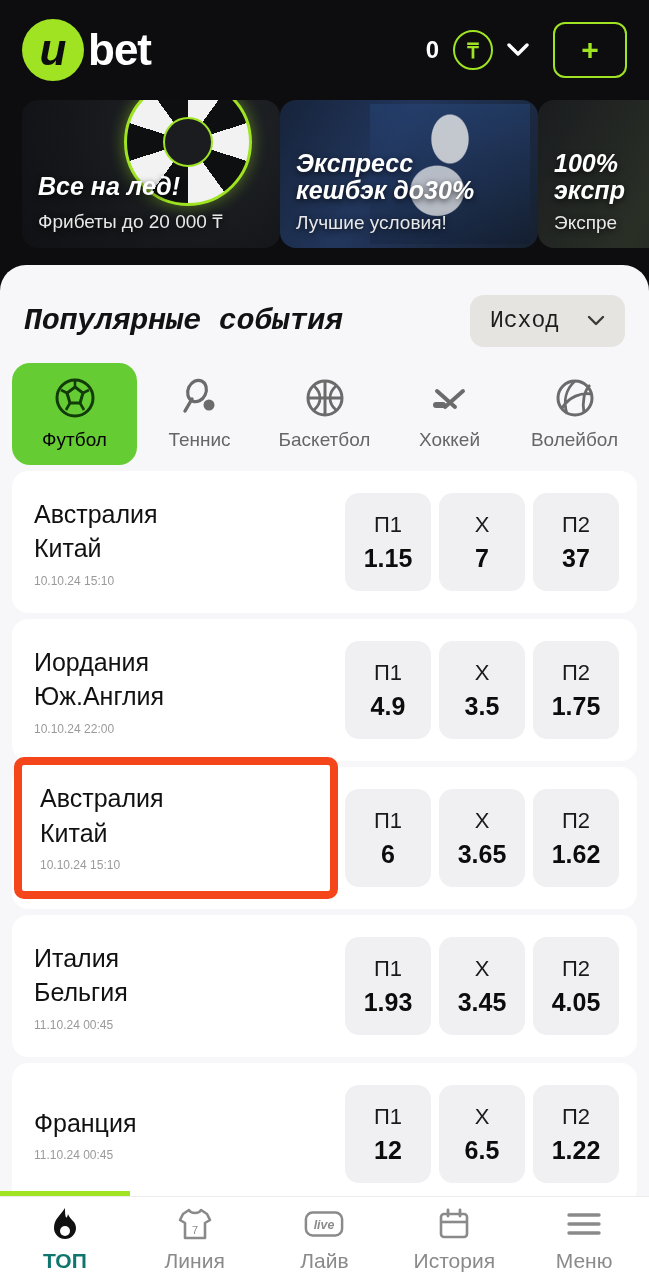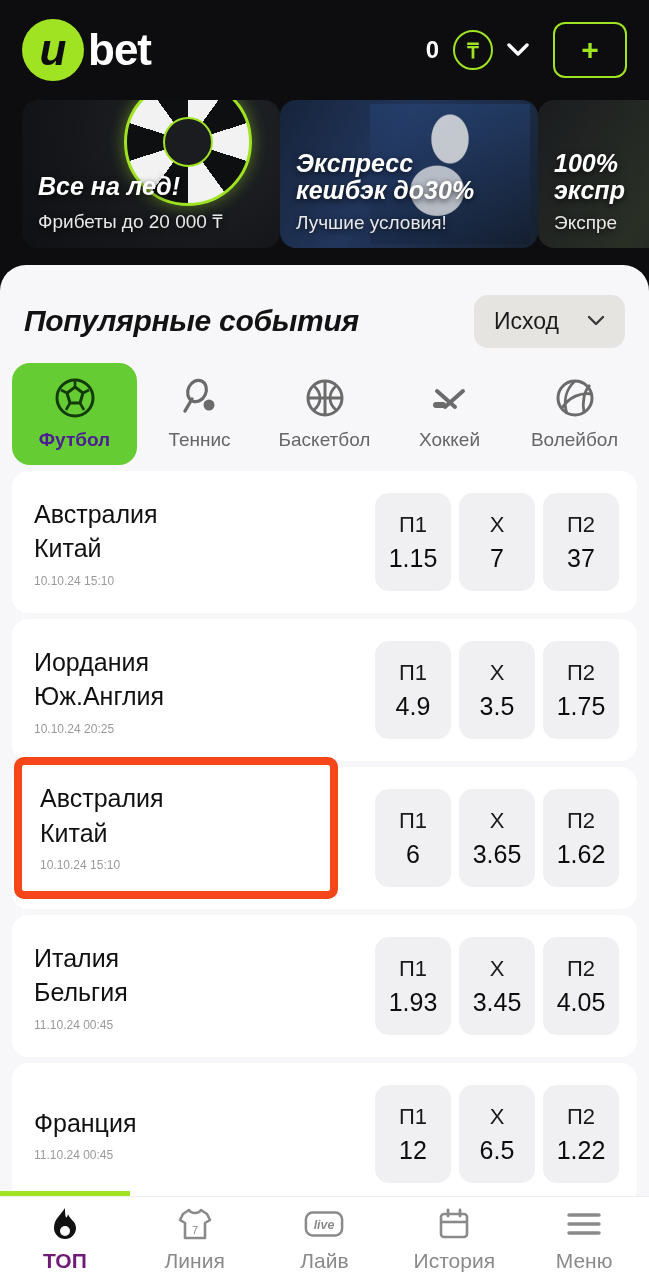--- a/index.html
+++ b/index.html
@@ -84,58 +84,58 @@
     color: #e8e8e8; font-size: 19px; margin-top: 9px;
     text-shadow: 0 2px 6px rgba(0,0,0,.75); white-space: nowrap;
   }
 
   
   .panel {
     position: absolute; left: 0; top: 265px; width: 649px; height: 1015px;
     background: #f7f7f9; border-radius: 26px 26px 0 0; overflow: hidden;
   }
   .panel-head {
-    display: flex; align-items: center; padding: 26px 24px 0 24px; height: 86px;
+    display: flex; align-items: center; padding: 26px 24px 0 24px; height: 86px; font-family: Liberation Mono, monospace;
   }
   .panel-title {
     font-size: 30px; font-weight: bold; font-style: italic; color: #121212; letter-spacing: -.3px;
   }
   .outcome-select {
     margin-left: auto; background: #e6e4e1; border-radius: 14px;
     padding: 13px 20px; display: flex; align-items: center; gap: 28px;
     font-size: 23px; color: #1c1c1c;
   }
   .chev-dark { font-size: 17px; color: #444; }
 
   
   .sports { display: flex; align-items: flex-start; padding: 12px 12px 0 12px; height: 120px; }
   .sport { flex: 1; display: flex; flex-direction: column; align-items: center; justify-content: center;
            padding: 12px 0 14px 0; border-radius: 18px; }
   .sport.active { background: #66cc33; }
   .sport-icon { width: 46px; height: 46px; display: flex; align-items: center; justify-content: center; }
   .sport-label { font-size: 19px; color: #666; margin-top: 8px; }
-  .sport.active .sport-label { color: #4c1d95; font-weight: bold; }
+  .sport.active .sport-label { color: #000000; font-weight: normal; }
 
   
   .matches { padding: 0 12px; }
   .match-card {
     background: #ffffff; border-radius: 16px; margin-bottom: 6px;
     display: flex; align-items: center; height: 142px; padding: 0 18px 0 22px;
     position: relative;
   }
   .match-info { flex: 1; display: flex; flex-direction: column; justify-content: center; }
   .team { font-size: 25px; color: #111; line-height: 1.38; }
   .match-time { font-size: 12px; color: #9a9a9a; margin-top: 8px; }
   .odds { display: flex; gap: 8px; }
   .odd {
-    width: 76px; height: 98px; background: #f0f0f2; border-radius: 14px;
+    width: 86px; height: 98px; background: #f0f0f2; border-radius: 14px;
     display: flex; flex-direction: column; align-items: center; justify-content: center; gap: 6px;
   }
   .odd-label { font-size: 22px; color: #1a1a1a; }
-  .odd-value { font-size: 25px; font-weight: normal; color: #0c0c0c; }
+  .odd-value { font-size: 25px; font-weight: bold; color: #0c0c0c; }
 
   .highlight-box {
     position: absolute; left: 14px; top: 492px; width: 324px; height: 142px;
     border: 8px solid #f5451b; border-radius: 10px; z-index: 20; background: transparent;
     pointer-events: none;
   }
   .highlight-inner {
     position:absolute; left:20px; top:498px; width:312px; height:130px;
     background:#fff; z-index:19; border-radius:2px;
   }
@@ -145,21 +145,21 @@
     position: absolute; left: 0; bottom: 84px; width: 130px; height: 5px; background: #9fe322; z-index: 30;
   }
   .bottomnav {
     position: absolute; left: 0; bottom: 0; width: 649px; height: 84px;
     background: #ffffff; display: flex; align-items: center; z-index: 31;
     border-top: 1px solid #ededed;
   }
   .nav-item { flex: 1; display: flex; flex-direction: column; align-items: center; gap: 6px; }
   .nav-icon { width: 40px; height: 38px; display: flex; align-items: center; justify-content: center; }
   .nav-label { font-size: 21px; color: #8a8a8a; }
-  .nav-item.active .nav-label { color: #701a75; font-weight: bold; }
+  .nav-item.active .nav-label { color: #0f766e; font-weight: bold; }
 </style>
 </head>
 <body>
 
 <div class="phone">
 
   <div class="header">
     <div class="logo">
       <div class="logo-mark">
         <span class="logo-u">u</span>
@@ -290,21 +290,21 @@
             <span class="odd-label">П2</span>
             <span class="odd-value">37</span>
           </div>
         </div>
       </div>
 
       <div class="match-card">
         <div class="match-info">
           <span class="team">Иордания</span>
           <span class="team">Юж.Англия</span>
-          <span class="match-time">10.10.24 20:25</span>
+          <span class="match-time">10.10.24 22:00</span>
         </div>
         <div class="odds">
           <div class="odd">
             <span class="odd-label">П1</span>
             <span class="odd-value">4.9</span>
           </div>
           <div class="odd">
             <span class="odd-label">X</span>
             <span class="odd-value">3.5</span>
           </div>

